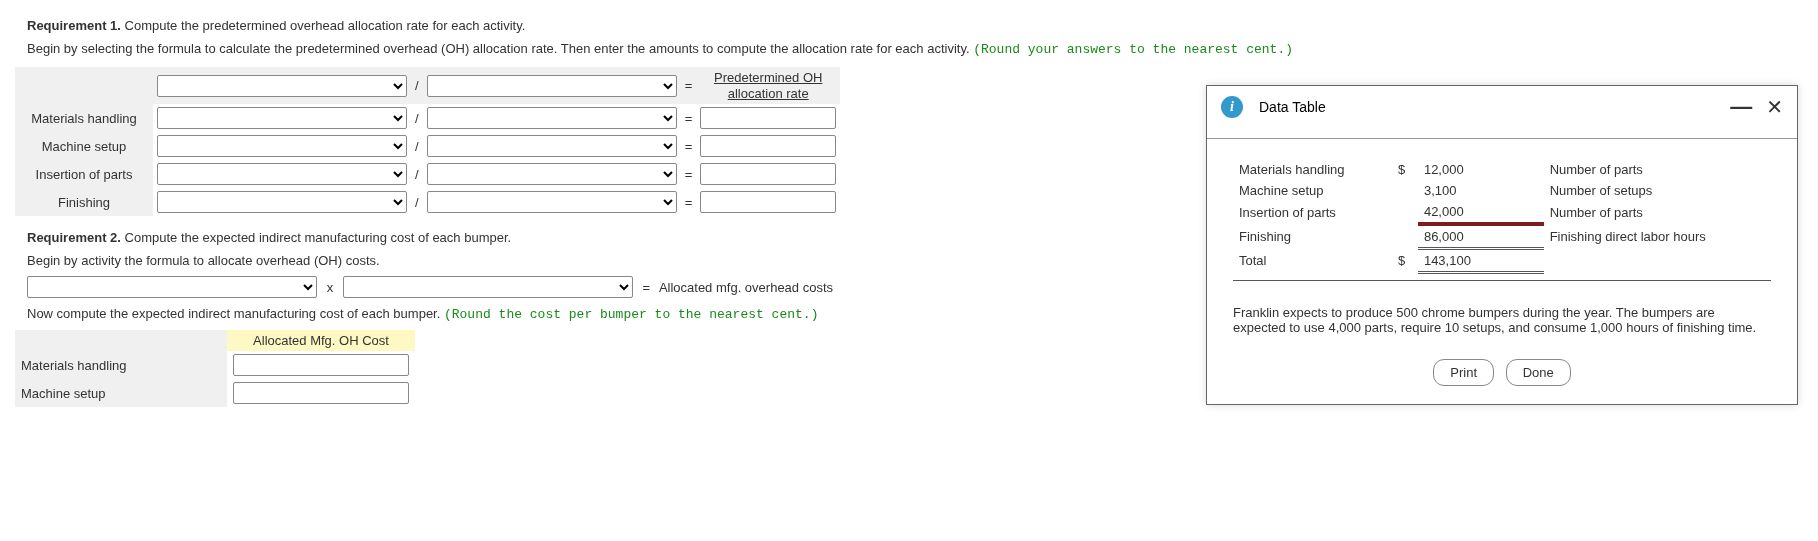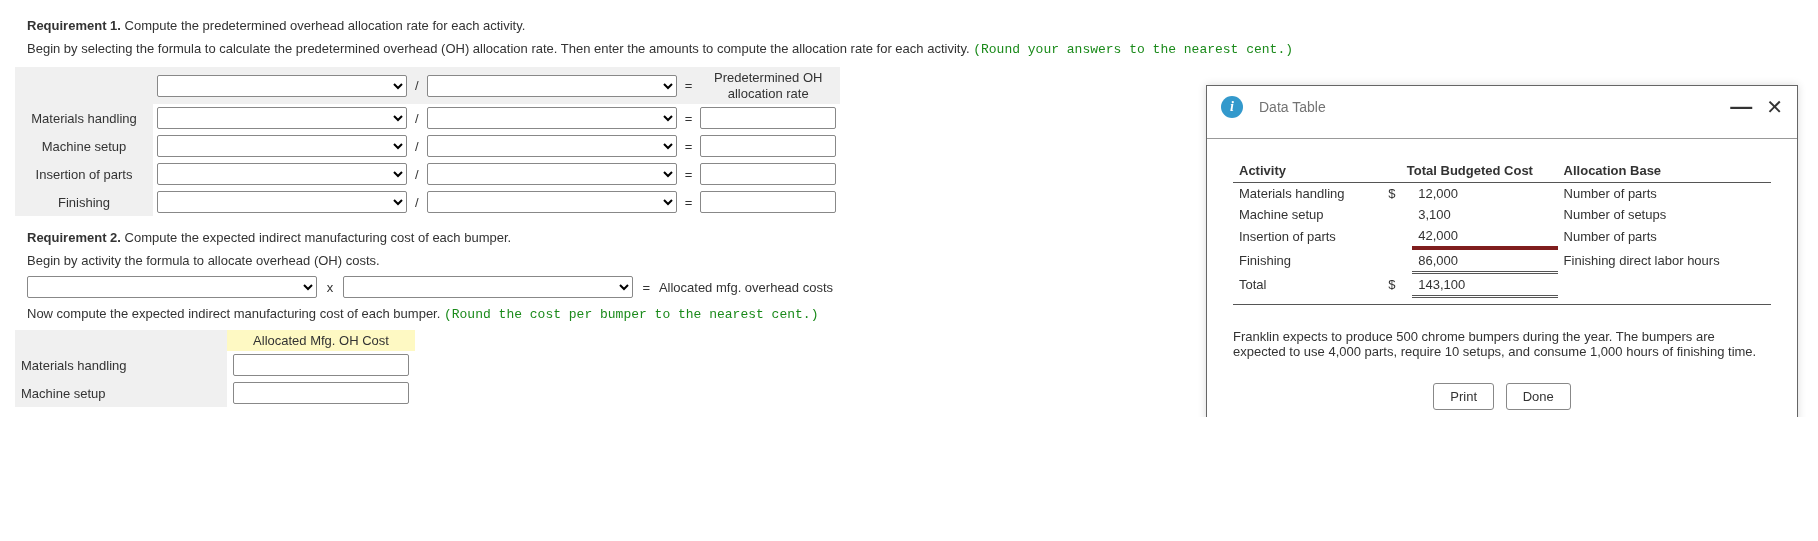--- a/index.html
+++ b/index.html
@@ -83,34 +83,34 @@
     padding: 10px 14px 20px 14px;
     border-bottom: 1px solid #999;
   }
   .info-icon {
     width: 22px; height: 22px; border-radius: 50%;
     background: #3399cc; color: #fff; font-style: italic;
     font-family: Georgia, serif; font-weight: bold;
     display:flex; align-items:center; justify-content:center;
     font-size: 14px; margin-right: 16px;
   }
-  .title-text { font-size: 14px; color:#737373; flex:1;}
+  .title-text { font-size: 14px; color:#000000; flex:1;}
   .min-icon { font-size: 22px; font-weight: bold; margin-right:14px; cursor:pointer; line-height:10px;}
   .close-icon { font-size: 20px; cursor:pointer; line-height:16px; }
   .popup-body { padding: 20px 26px 10px 26px; }
   .dt { width: 100%; font-size: 13px; border-collapse: collapse;}
   .dt th { text-align:left; font-weight:bold; padding:4px 6px; border-bottom:1px solid #555;}
   .dt td { padding:3px 6px; }
   .amt { text-align:left; padding-right:40px !important; }
   .subtotal-top td.amt { border-top:4px solid #7f1d1d;margin-top:37px;}
   .dbl-top td.amt { border-top:3px double #555;}
   .footer-note { margin-top:6px; font-size:13px; border-top:1px solid #555; padding-top:24px;}
   .btn-row { text-align:center; padding:14px 0 18px 0;}
   .btn {
-    display:inline-block; border:1px solid #888; border-radius:3px;
+    display:inline-block; border:1px solid #888; border-radius:11px;
     padding:5px 16px; margin:0 4px; font-size:13px; background:#fff; cursor:pointer;
   }
   .alloc-table { border-collapse: collapse; margin-top:8px;}
   .alloc-table td { padding:3px 6px; font-size:13px;}
   .alloc-hdr { background:#fef9c3; text-align:center;}
   .alloc-label { background:#f0f0f0; text-align:left; width:200px; padding-left:8px;}
 </style>
 </head>
 <body>
 
@@ -124,21 +124,21 @@
 </div>
 
 <table class="calc-area">
   <tbody>
       <tr>
     <td class="hdr-cell row-label"></td>
     <td class="hdr-cell"><select class="wide"></select></td>
     <td class="hdr-cell op">/</td>
     <td class="hdr-cell"><select class="wide"></select></td>
     <td class="hdr-cell op">=</td>
-    <td class="hdr-cell" style="line-height:1.2;">
+    <td class="hdr-cell" style="line-height:1.2;text-decoration:underline;">
       <div>Predetermined OH</div>
       <div>allocation rate</div>
     </td>
   </tr>
   <tr>
     <td class="row-label">Materials handling</td>
     <td><select class="wide"></select></td>
     <td class="op">/</td>
     <td><select class="wide"></select></td>
     <td class="op">=</td>
@@ -210,25 +210,20 @@
 <div class="popup">
   <div class="popup-title">
     <span class="info-icon">i</span>
     <span class="title-text">Data Table</span>
     <span class="min-icon">—</span>
     <span class="close-icon">✕</span>
   </div>
   <div class="popup-body">
     <table class="dt">
       <tbody>
-          <tr>
-        <th>Activity</th>
-        <th colspan="2" style="text-align:center">Total Budgeted Cost</th>
-        <th>Allocation Base</th>
-      </tr>
       <tr>
         <td>Materials handling</td>
         <td>$</td>
         <td class="amt">12,000</td>
         <td>Number of parts</td>
       </tr>
       <tr>
         <td>Machine setup</td>
         <td></td>
         <td class="amt">3,100</td>

